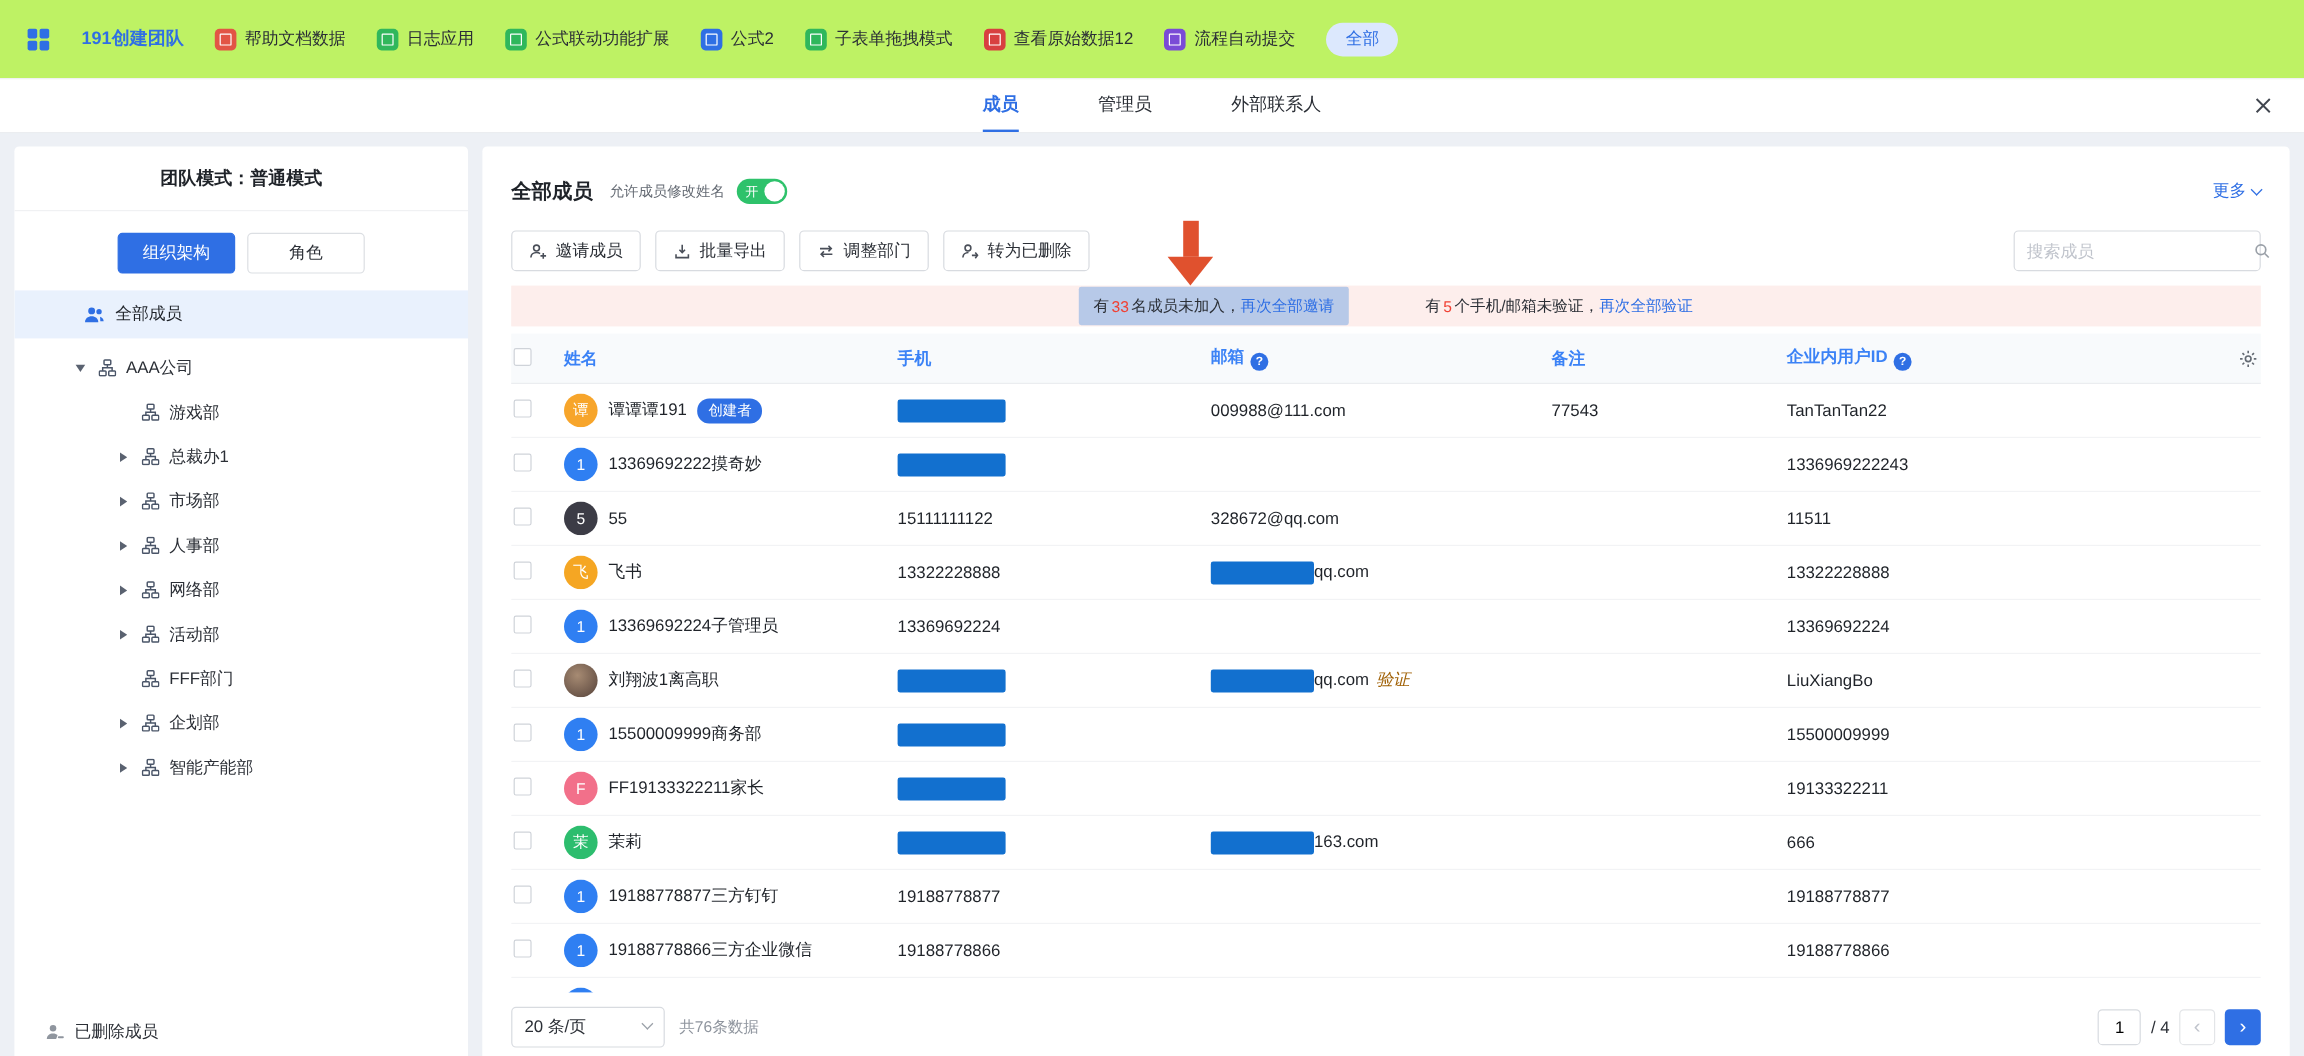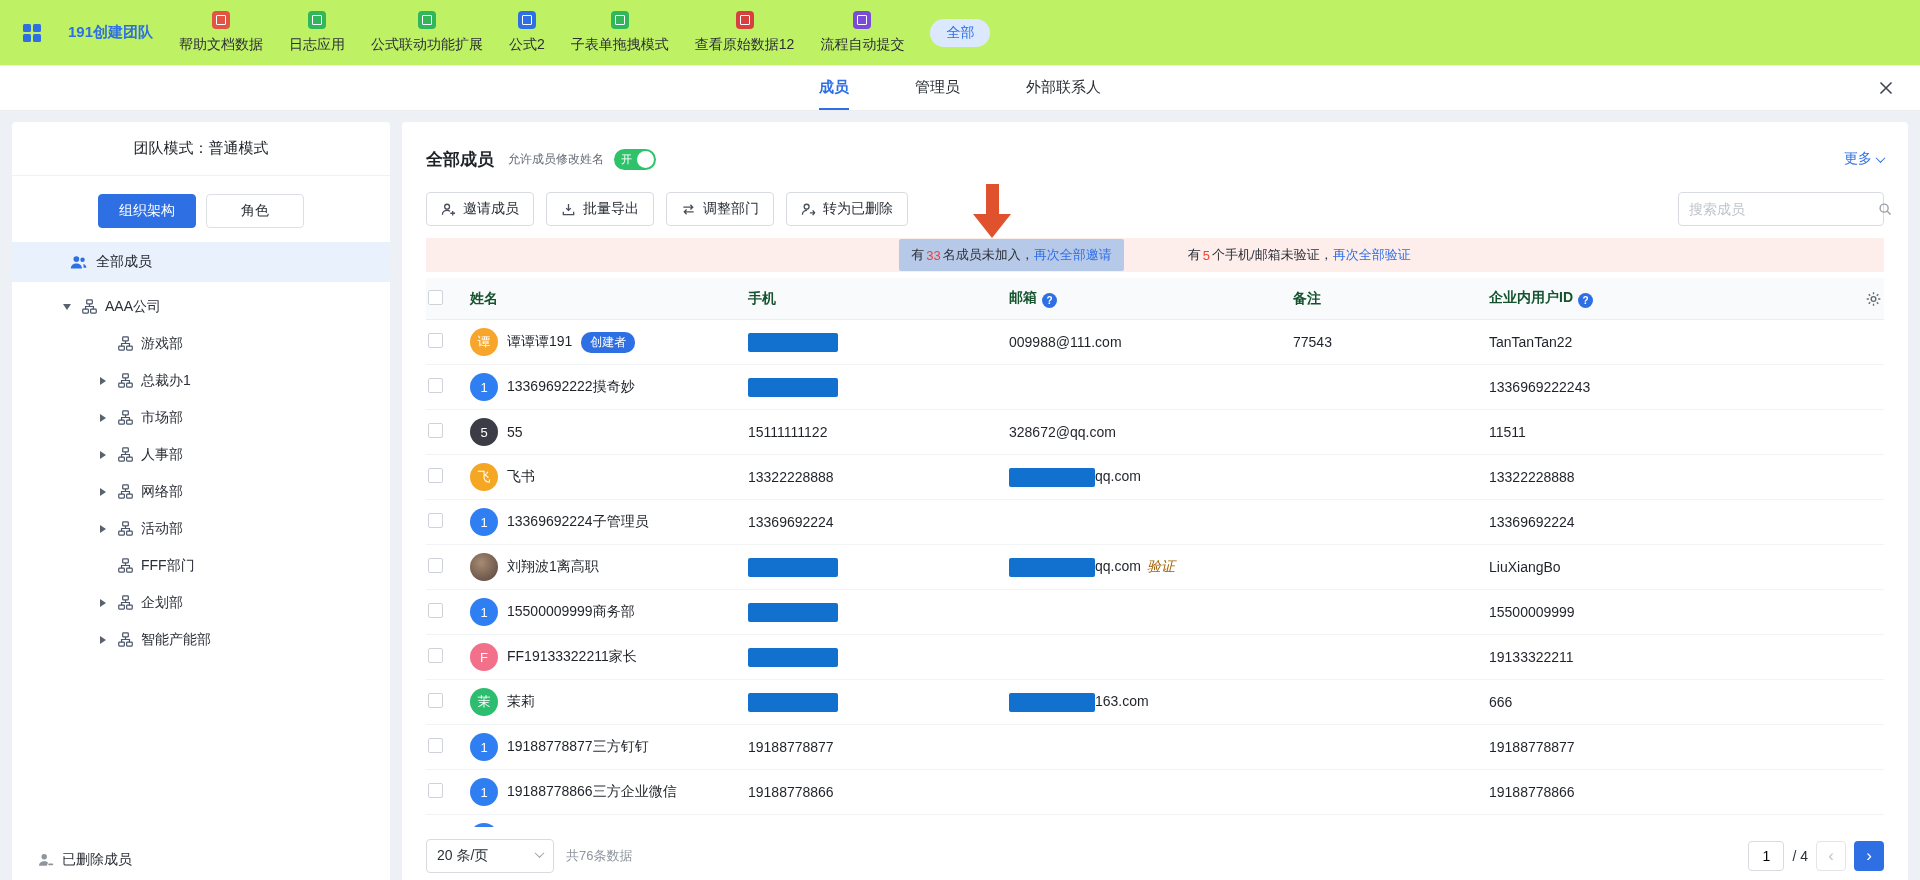--- a/index.html
+++ b/index.html
@@ -6,21 +6,21 @@
   html,body { width:1920px; height:880px; overflow:hidden; background:#edf0f5;
     font-family:"Liberation Sans","DejaVu Sans",sans-serif; color:#2b2f36; }
   a { text-decoration:none; cursor:pointer; }
 
   
   .topbar { height:66px; background:#bef264; display:flex; align-items:center;
     padding:0 22px; border-bottom:1px solid #f0f1f3; }
   .tb-left { display:flex; align-items:center; gap:26px; }
   .logo-ic { display:flex; cursor:pointer; }
   .team-name { color:#2f6fe4; font-size:15px; font-weight:bold; cursor:pointer; }
-  .app-item { display:flex; align-items:center; gap:7px; font-size:14px; cursor:pointer; white-space:nowrap;flex-direction:column; }
+  .app-item { display:flex; align-items:flex-end; gap:7px; font-size:14px; cursor:pointer; white-space:nowrap; }
   .app-ic { width:18px; height:18px; border-radius:4px; display:inline-flex;
     align-items:center; justify-content:center; }
   .app-ic::after { content:""; width:8px; height:8px; border:1.5px solid #fff; border-radius:1px; }
   .all-pill { background:#dce8fd; color:#2f6fe4; font-size:14px; padding:5px 16px;
     border-radius:16px; cursor:pointer; white-space:nowrap; }
   .tb-right { margin-left:auto; display:flex; align-items:center; gap:18px; }
   .top-search { width:218px; height:30px; border:1px solid #e3e5e8; background:#fbfbfc;
     border-radius:15px; display:flex; align-items:center; padding:0 12px; gap:8px; }
   .top-search input { border:none; outline:none; background:transparent; flex:1;
     font-size:13px; color:#2b2f36; font-family:inherit; }
@@ -43,21 +43,21 @@
   .tab.active { color:#2f6fe4; border-color:#2f6fe4; font-weight:bold; }
   .close-btn { position:absolute; right:26px; top:14px; cursor:pointer; display:flex; }
 
   
   .content { height:787px; padding:12px; display:flex; gap:12px; }
 
   
   .sidebar { width:378px; min-width:378px; background:#fff; border-radius:4px;
     display:flex; flex-direction:column; overflow:hidden; }
   .side-head { height:54px; display:flex; align-items:center; justify-content:center;
-    font-size:15px; font-weight:normal; color:#1f2329; border-bottom:1px solid #f0f1f3; }
+    font-size:15px; font-weight:bold; color:#1f2329; border-bottom:1px solid #f0f1f3; }
   .seg-row { display:flex; justify-content:center; gap:10px; margin:18px 0 14px;align-items:flex-end; }
   .seg-btn { width:98px; height:34px; display:flex; align-items:center; justify-content:center;
     font-size:14px; border-radius:4px; cursor:pointer; border:1px solid #dcdfe3; color:#2b2f36; }
   .seg-btn.active { background:#2f6fe4; border-color:#2f6fe4; color:#fff; }
   .all-members { height:40px; display:flex; align-items:center; gap:9px; padding-left:58px;
     background:#e9f1fd; font-size:14px; color:#1f2329; cursor:pointer; }
   .tree { flex:1; overflow:hidden; padding-top:6px; }
   .tree-row { height:37px; display:flex; align-items:center; gap:8px; font-size:14px;
     cursor:pointer; color:#2b2f36; }
   .tree-row.lvl0 { padding-left:48px; }
@@ -106,21 +106,21 @@
   .notice .red { color:#f04134; padding:0 2px; }
   .notice .blue { color:#2f6fe4; }
   .anno-arrow { position:absolute; left:571px; top:62px; z-index:6; width:38px; }
   .anno-arrow .shaft { width:13px; height:30px; background:#e0512e; margin:0 auto; }
   .anno-arrow .head { width:0; height:0; border-left:19px solid transparent;
     border-right:19px solid transparent; border-top:24px solid #e0512e; }
 
   .grid-row { display:grid; grid-template-columns:44px 278px 261px 284px 196px 1fr;
     align-items:center; }
   .thead { margin-top:6px; height:42px; background:#f8fafc; border-bottom:1px solid #ebedf0;
-    font-size:14px; font-weight:bold; color:#14532d; position:relative; }
+    font-size:14px; font-weight:bold; color:#3b82f6; position:relative; }
   .q-badge { width:15px; height:15px; border-radius:50%; background:#2f6fe4; color:#fff;
     display:inline-flex; align-items:center; justify-content:center; margin-left:5px;
     vertical-align:-2px; cursor:pointer; }
   .q-badge::after { content:"?"; font-size:10px; font-weight:bold; }
   .gear { position:absolute; right:2px; top:50%; transform:translateY(-50%); cursor:pointer; display:flex; }
   .tbody { flex:1; overflow:hidden; }
   .trow { height:45px; border-bottom:1px solid #f2f3f5; font-size:14px; color:#1f2329; }
   .cb { width:15px; height:15px; border:1px solid #cfd3d9; border-radius:2px; background:#fff;
     display:inline-block; cursor:pointer; margin-left:2px; }
   .name-cell { display:flex; align-items:center; gap:9px; overflow:hidden; }

